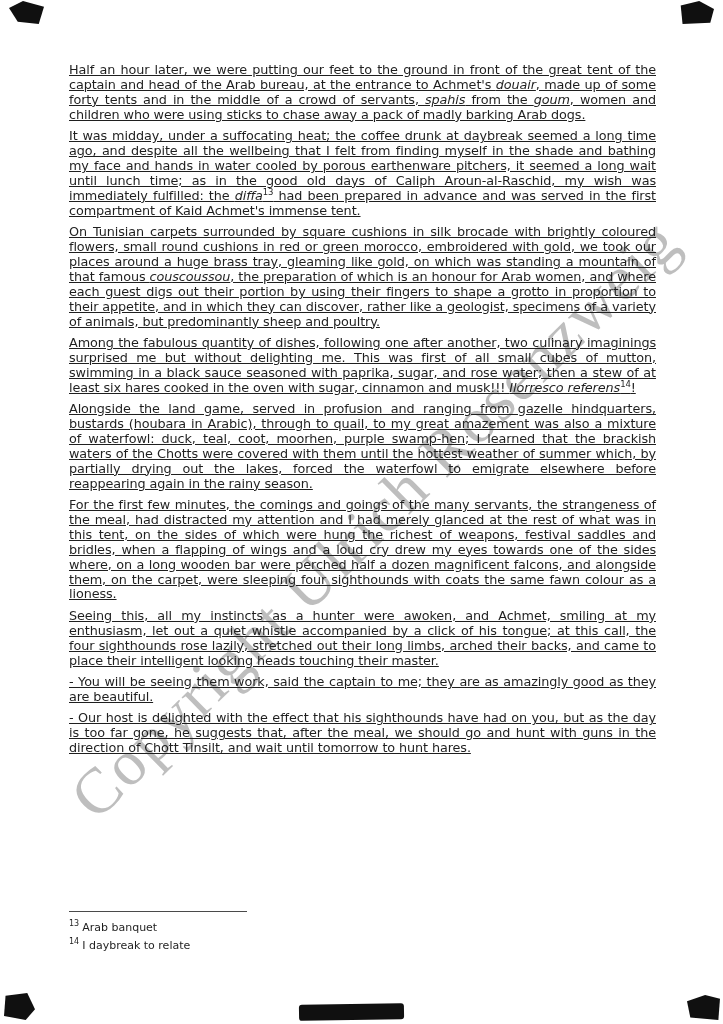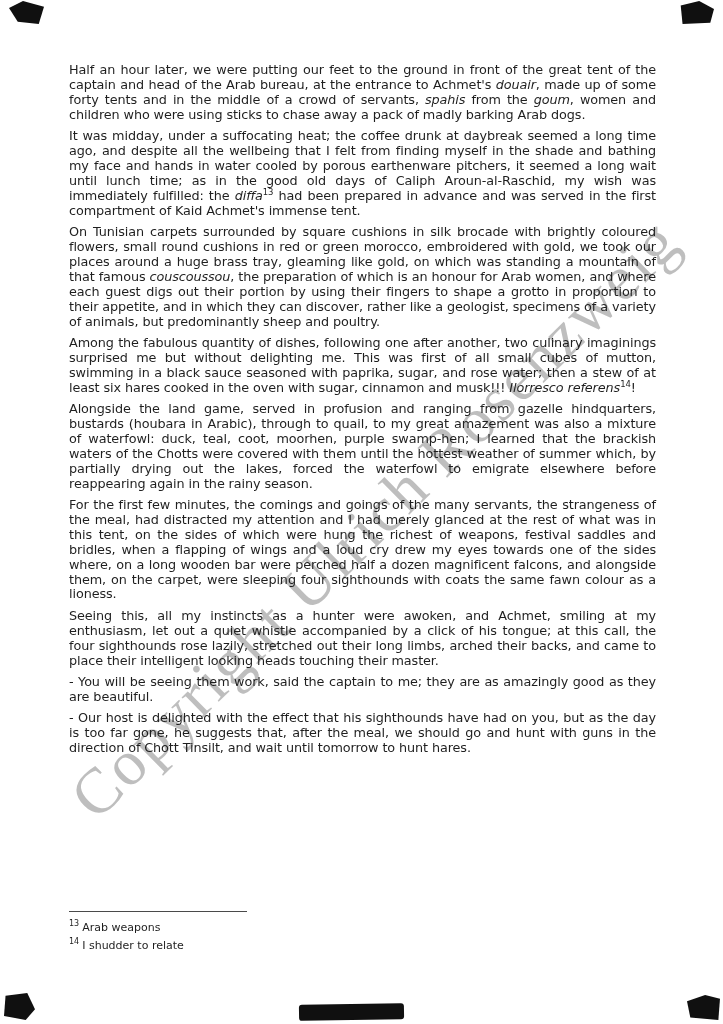--- a/index.html
+++ b/index.html
@@ -9,21 +9,21 @@
     font-family:"DejaVu Sans","Liberation Sans",sans-serif;
   }
   .page{position:absolute;inset:0;}
   .content{
     position:absolute;left:69px;top:63px;width:587px;
     font-size:12.8px;line-height:14.9px;letter-spacing:-0.1px;
     color:var(--text-color,#1f1f1f);
     text-align:justify;
     z-index:2;
   }
-  .content p{margin:0 0 6.5px 0;}
+  .content p{margin:0 0 6.5px 0;text-decoration:underline;}
   .content i{font-style:italic;}
   .content sup{font-size:8.5px;line-height:0;vertical-align:super;}
   .watermark{
     position:absolute;left:-45px;top:482px;width:840px;
     text-align:center;white-space:nowrap;
     transform:rotate(-44.5deg);
     font-family:"Liberation Serif","DejaVu Serif",serif;
     font-size:64px;letter-spacing:2px;
     color:var(--wm-color,#8a8a8a);opacity:0.55;
     z-index:1;pointer-events:none;
@@ -57,22 +57,22 @@
       <p><span>Alongside the land game, served in profusion and ranging from gazelle hindquarters, bustards (houbara in Arabic), through to quail, to my great amazement was also a mixture of waterfowl: duck, teal, coot, moorhen, purple swamp-hen; I learned that the brackish waters of the Chotts were covered with them until the hottest weather of summer which, by partially drying out the lakes, forced the waterfowl to emigrate elsewhere before reappearing again in the rainy season.</span></p>
       <p><span>For the first few minutes, the comings and goings of the many servants, the strangeness of the meal, had distracted my attention and I had merely glanced at the rest of what was in this tent, on the sides of which were hung the richest of weapons, festival saddles and bridles, when a flapping of wings and a loud cry drew my eyes towards one of the sides where, on a long wooden bar were perched half a dozen magnificent falcons, and alongside them, on the carpet, were sleeping four sighthounds with coats the same fawn colour as a lioness.</span></p>
       <p><span>Seeing this, all my instincts as a hunter were awoken, and Achmet, smiling at my enthusiasm, let out a quiet whistle accompanied by a click of his tongue; at this call, the four sighthounds rose lazily, stretched out their long limbs, arched their backs, and came to place their intelligent looking heads touching their master.</span></p>
       <p><span>- You will be seeing them work, said the captain to me; they are as amazingly good as they are beautiful.</span></p>
       <p><span>- Our host is delighted with the effect that his sighthounds have had on you, but as the day is too far gone, he suggests that, after the meal, we should go and hunt with guns in the direction of Chott Tinsilt, and wait until tomorrow to hunt hares.</span></p>
     </div>
 
   <div class="footnotes">
     <div class="fn-rule"></div>
     <div id="fn-list">
-        <div class="footnote"><sup>13</sup><span>Arab weapons</span></div>
-        <div class="footnote"><sup>14</sup><span>I shudder to relate</span></div>
+        <div class="footnote"><sup>13</sup><span>Arab banquet</span></div>
+        <div class="footnote"><sup>14</sup><span>I daybreak to relate</span></div>
       </div>
   </div>
 
   <div class="artifact art-tl"></div>
   <div class="artifact art-tr"></div>
   <div class="artifact art-bl"></div>
   <div class="artifact art-br"></div>
   <div class="artifact art-bc"></div>
 
 </div>

